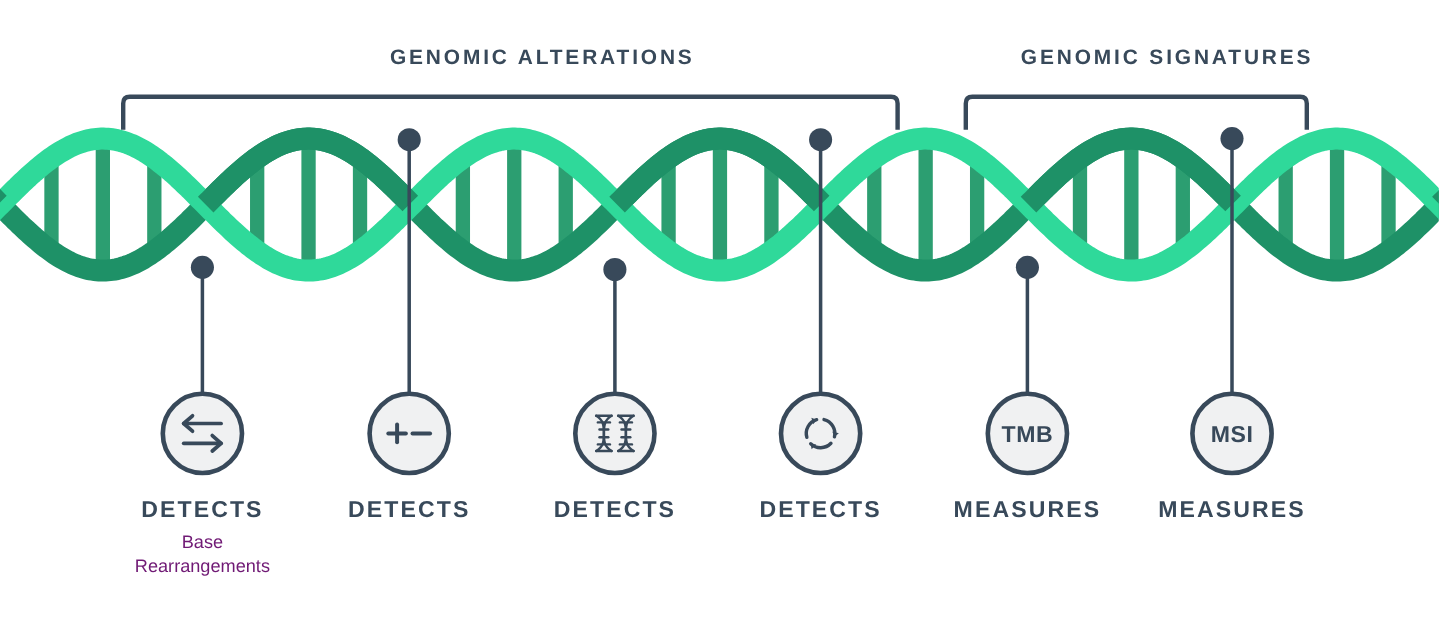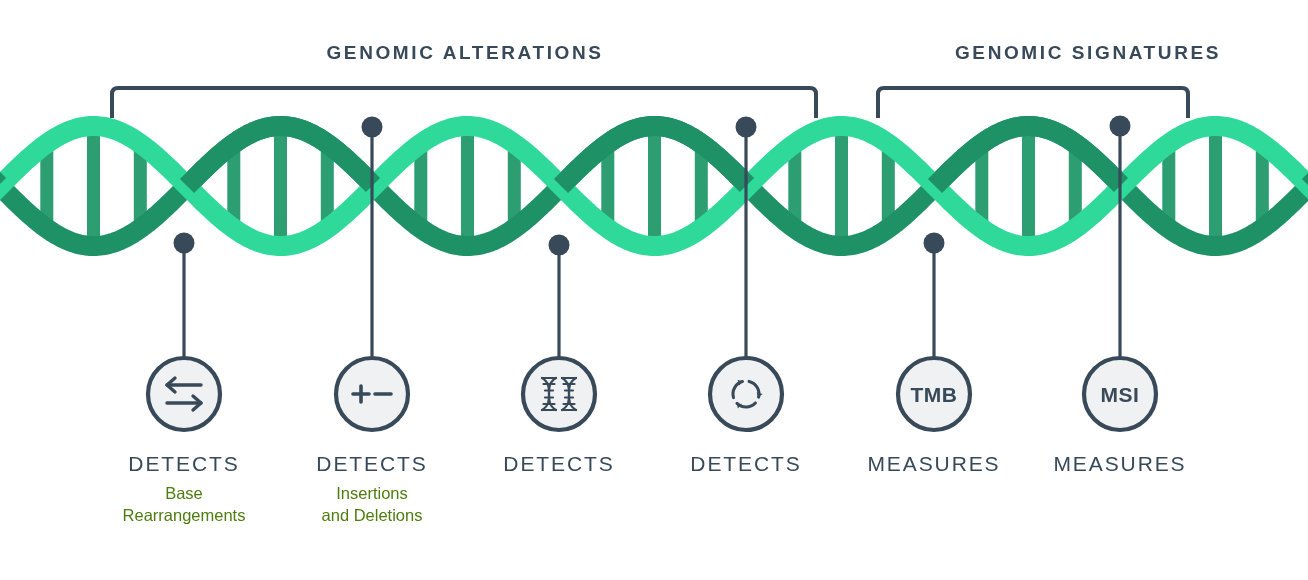--- a/index.html
+++ b/index.html
@@ -28,39 +28,40 @@
   }
   .group-title {
     position: absolute;
     font-size: 19px;
     font-weight: bold;
     letter-spacing: 2.6px;
     color: #38495a;
     text-align: center;
     white-space: nowrap;
     transform: translateX(-50%);
+    margin-left: 28px;
   }
   .node-label {
     position: absolute;
     text-align: center;
     transform: translateX(-50%);
     white-space: nowrap;
   }
   .node-verb {
     font-size: 21px;
-    font-weight: normal;
+    font-weight: bold;
     letter-spacing: 1.9px;
     color: #38495a;
     line-height: 1.15;
   }
   .node-desc {
     margin-top: 7px;
     font-size: 16.5px;
     font-weight: normal;
-    color: #4d7c0f;
+    color: #701a75;
     line-height: 1.32;
   }
   .icon-badge-text {
     font-size: 21px;
     font-weight: bold;
     fill: #38495a;
     letter-spacing: 0.5px;
     font-family: "Liberation Sans", sans-serif;
   }
 </style>
@@ -176,36 +177,32 @@
         </g>
         <g>
           <circle cx="1120" cy="394" r="36" fill="#f0f1f2" stroke="#38495a" stroke-width="4.2"></circle>
           <text x="1120" y="401.5" text-anchor="middle" class="icon-badge-text">MSI</text>
         </g>
       </g>
   </svg>
 
   <div id="titles-layer">
       <div class="group-title" style="left: 465px; top: 42px;">GENOMIC ALTERATIONS</div>
-      <div class="group-title" style="left: 1088px; top: 42px;">GENOMIC SIGNATURES</div>
+      <div class="group-title" style="left: 1033px; top: 42px;">GENOMIC SIGNATURES</div>
     </div>
   <div id="labels-layer">
       <div class="node-label" style="left: 184px; top: 452px;">
         <div class="node-verb">DETECTS</div>
         <div class="node-desc">
           <div>Base</div>
           <div>Rearrangements</div>
         </div>
       </div>
       <div class="node-label" style="left: 372px; top: 452px;">
         <div class="node-verb">DETECTS</div>
-        <div class="node-desc">
-          <div>Insertions</div>
-          <div>and Deletions</div>
-        </div>
       </div>
       <div class="node-label" style="left: 559px; top: 452px;">
         <div class="node-verb">DETECTS</div>
       </div>
       <div class="node-label" style="left: 746px; top: 452px;">
         <div class="node-verb">DETECTS</div>
       </div>
       <div class="node-label" style="left: 934px; top: 452px;">
         <div class="node-verb">MEASURES</div>
       </div>

